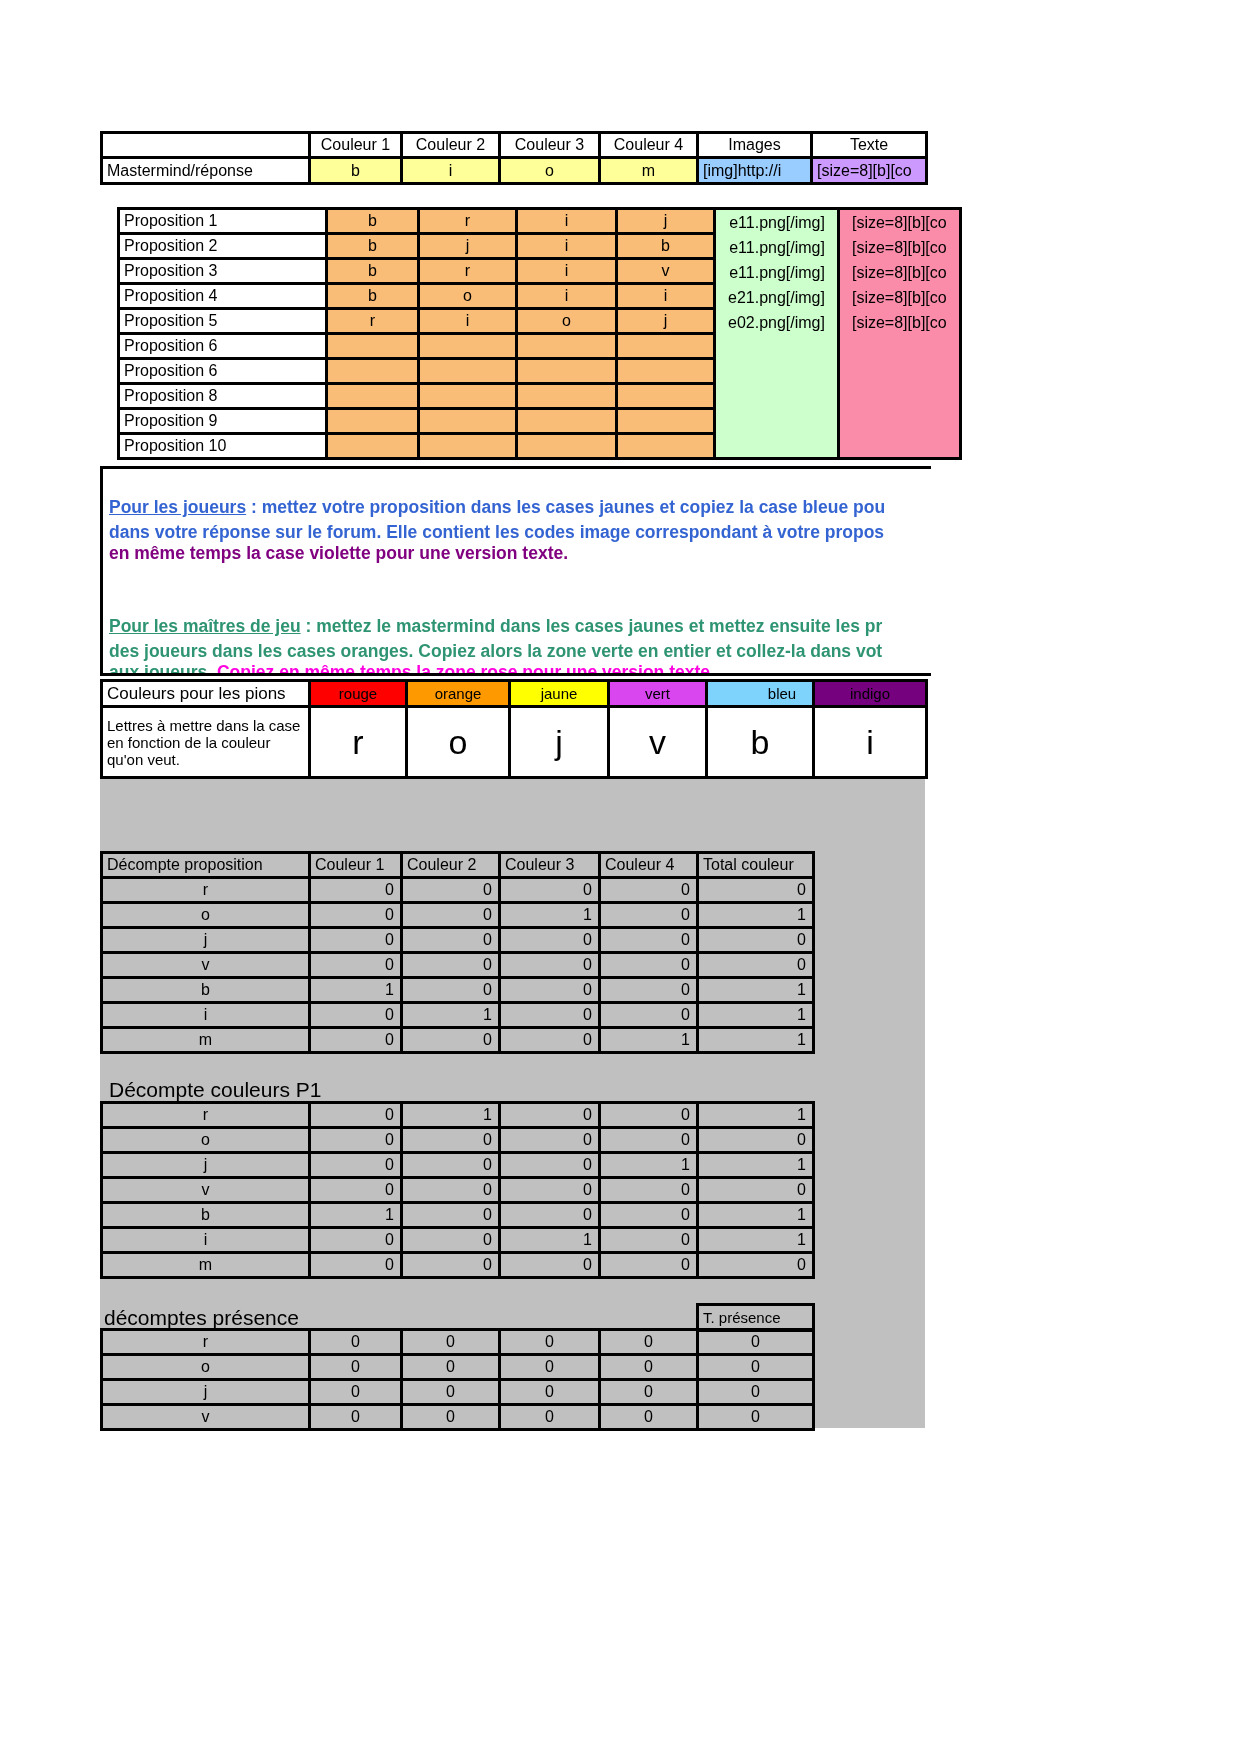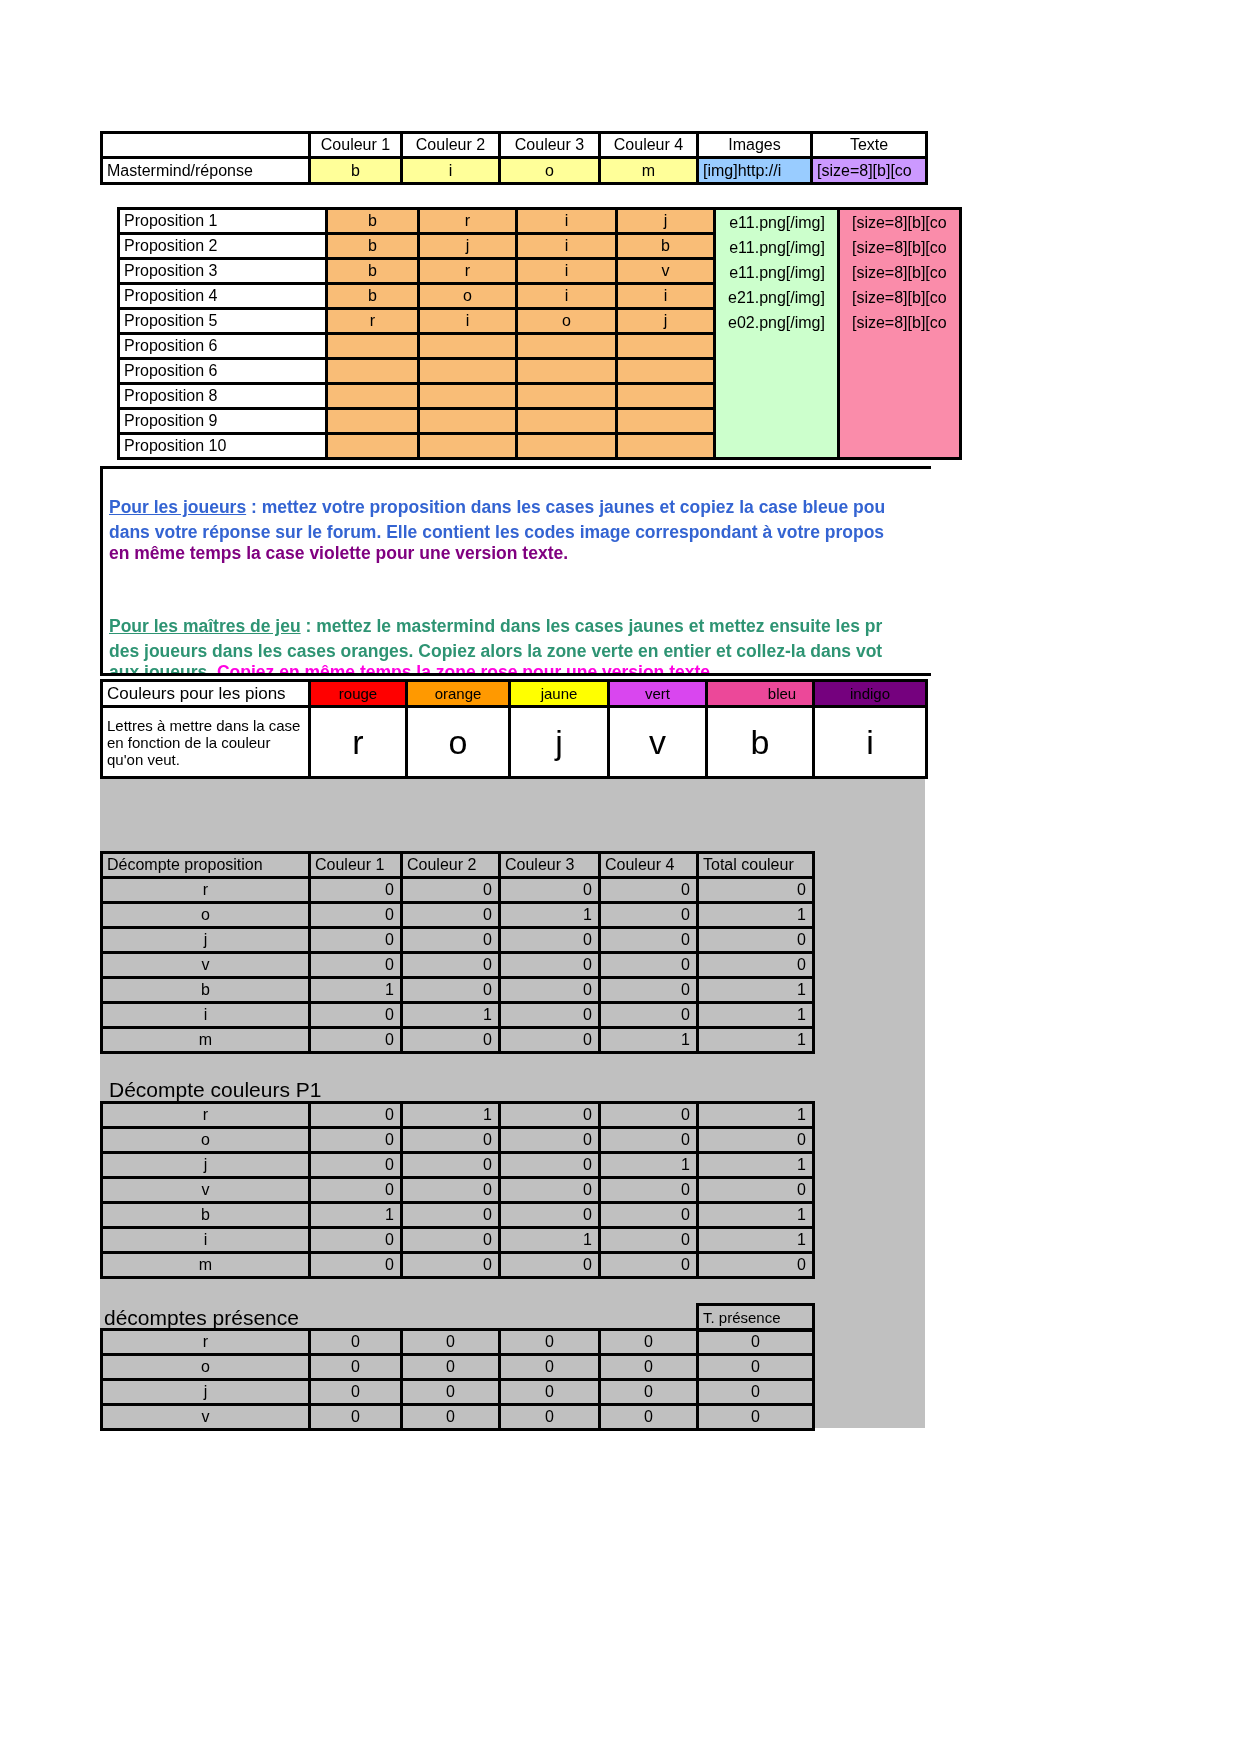--- a/index.html
+++ b/index.html
@@ -199,21 +199,21 @@
         <col style="width:107px">
         <col style="width:113px">
       </colgroup>
     <tbody>
       <tr id="legend-row1">
         <td class="left lglbl" style="height:26px">Couleurs pour les pions</td>
       <td class="center cname" style="background: rgb(255, 0, 0); height: 26px;">rouge</td>
           <td class="center cname" style="background: rgb(255, 153, 0); height: 26px;">orange</td>
           <td class="center cname" style="background: rgb(255, 255, 0); height: 26px;">jaune</td>
           <td class="center cname" style="background: #d946ef; height: 26px;">vert</td>
-          <td class="center cname" style="background: #ec4899; height: 26px; padding-left: 48px;">bleu</td>
+          <td class="center cname" style="background: #7dd3fc; height: 26px; padding-left: 48px;">bleu</td>
           <td class="center cname" style="background: rgb(117, 1, 126); height: 26px;">indigo</td>
         </tr>
       <tr id="legend-row2">
         <td class="wraplbl" style="height:71px">Lettres à mettre dans la case en fonction de la couleur qu'on veut.</td>
       <td class="letter center" style="height: 71px;">r</td>
           <td class="letter center" style="height: 71px;">o</td>
           <td class="letter center" style="height: 71px;">j</td>
           <td class="letter center" style="height: 71px;">v</td>
           <td class="letter center" style="height: 71px;">b</td>
           <td class="letter center" style="height: 71px;">i</td>

